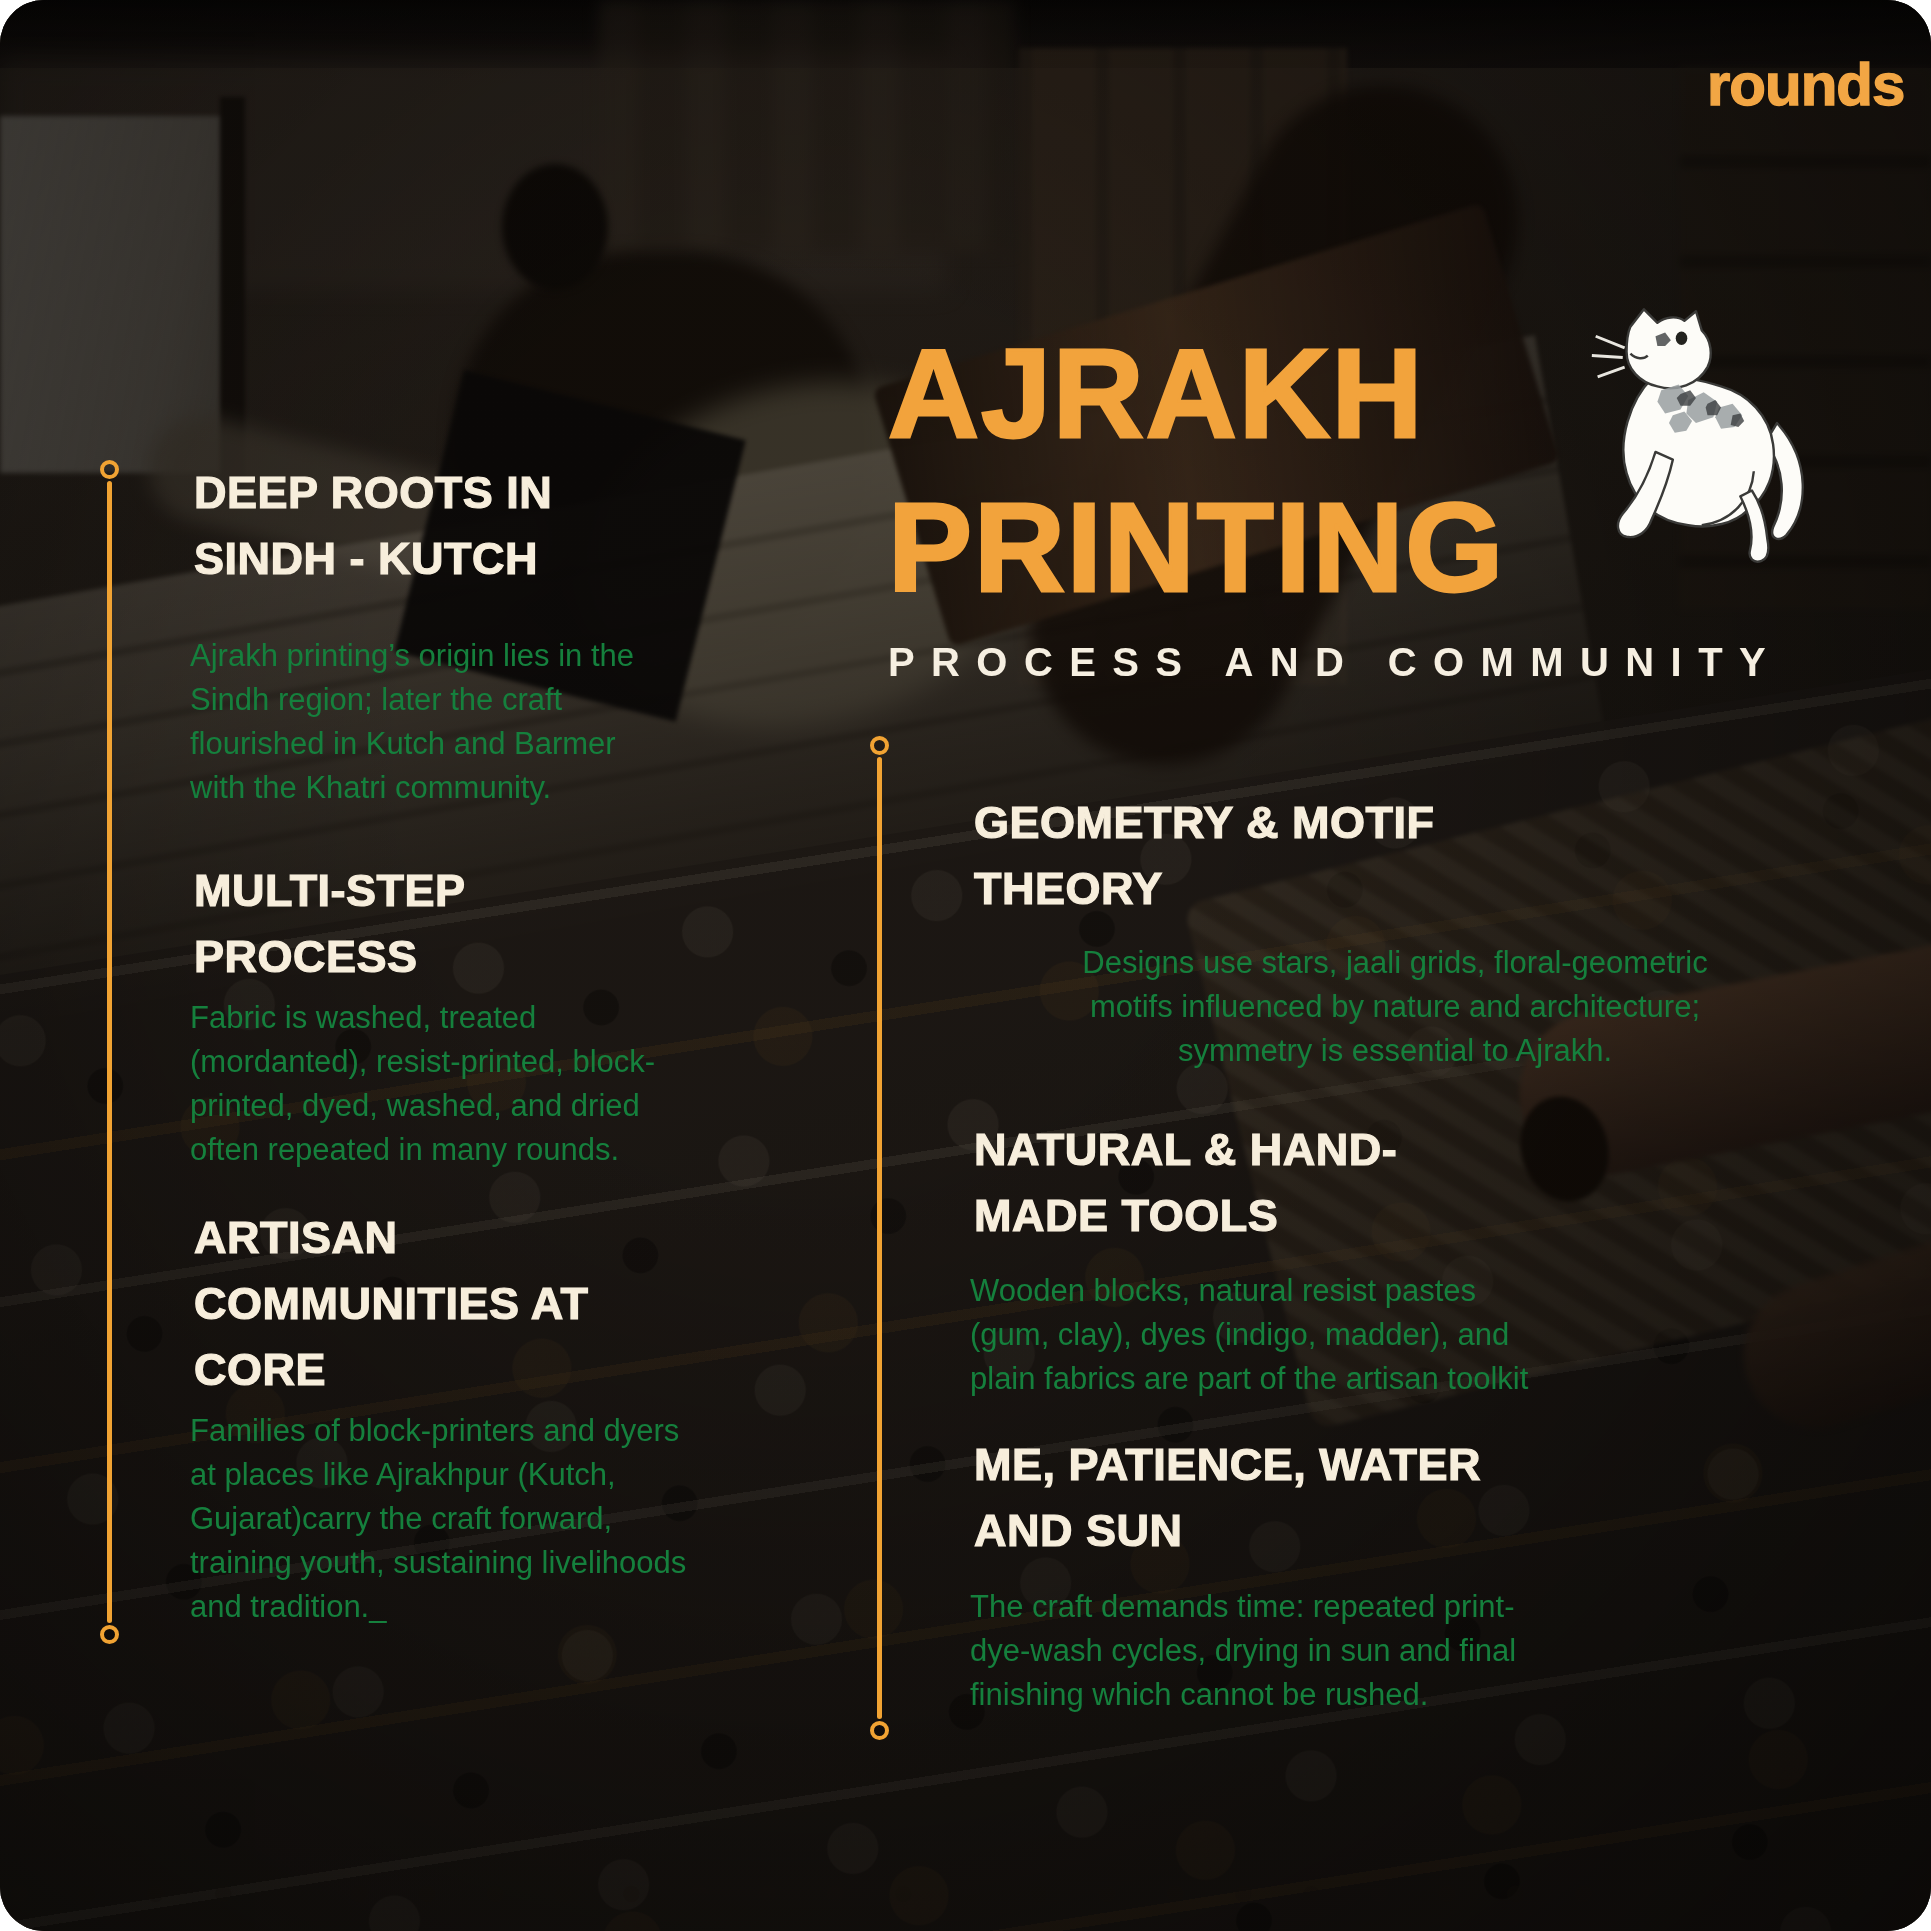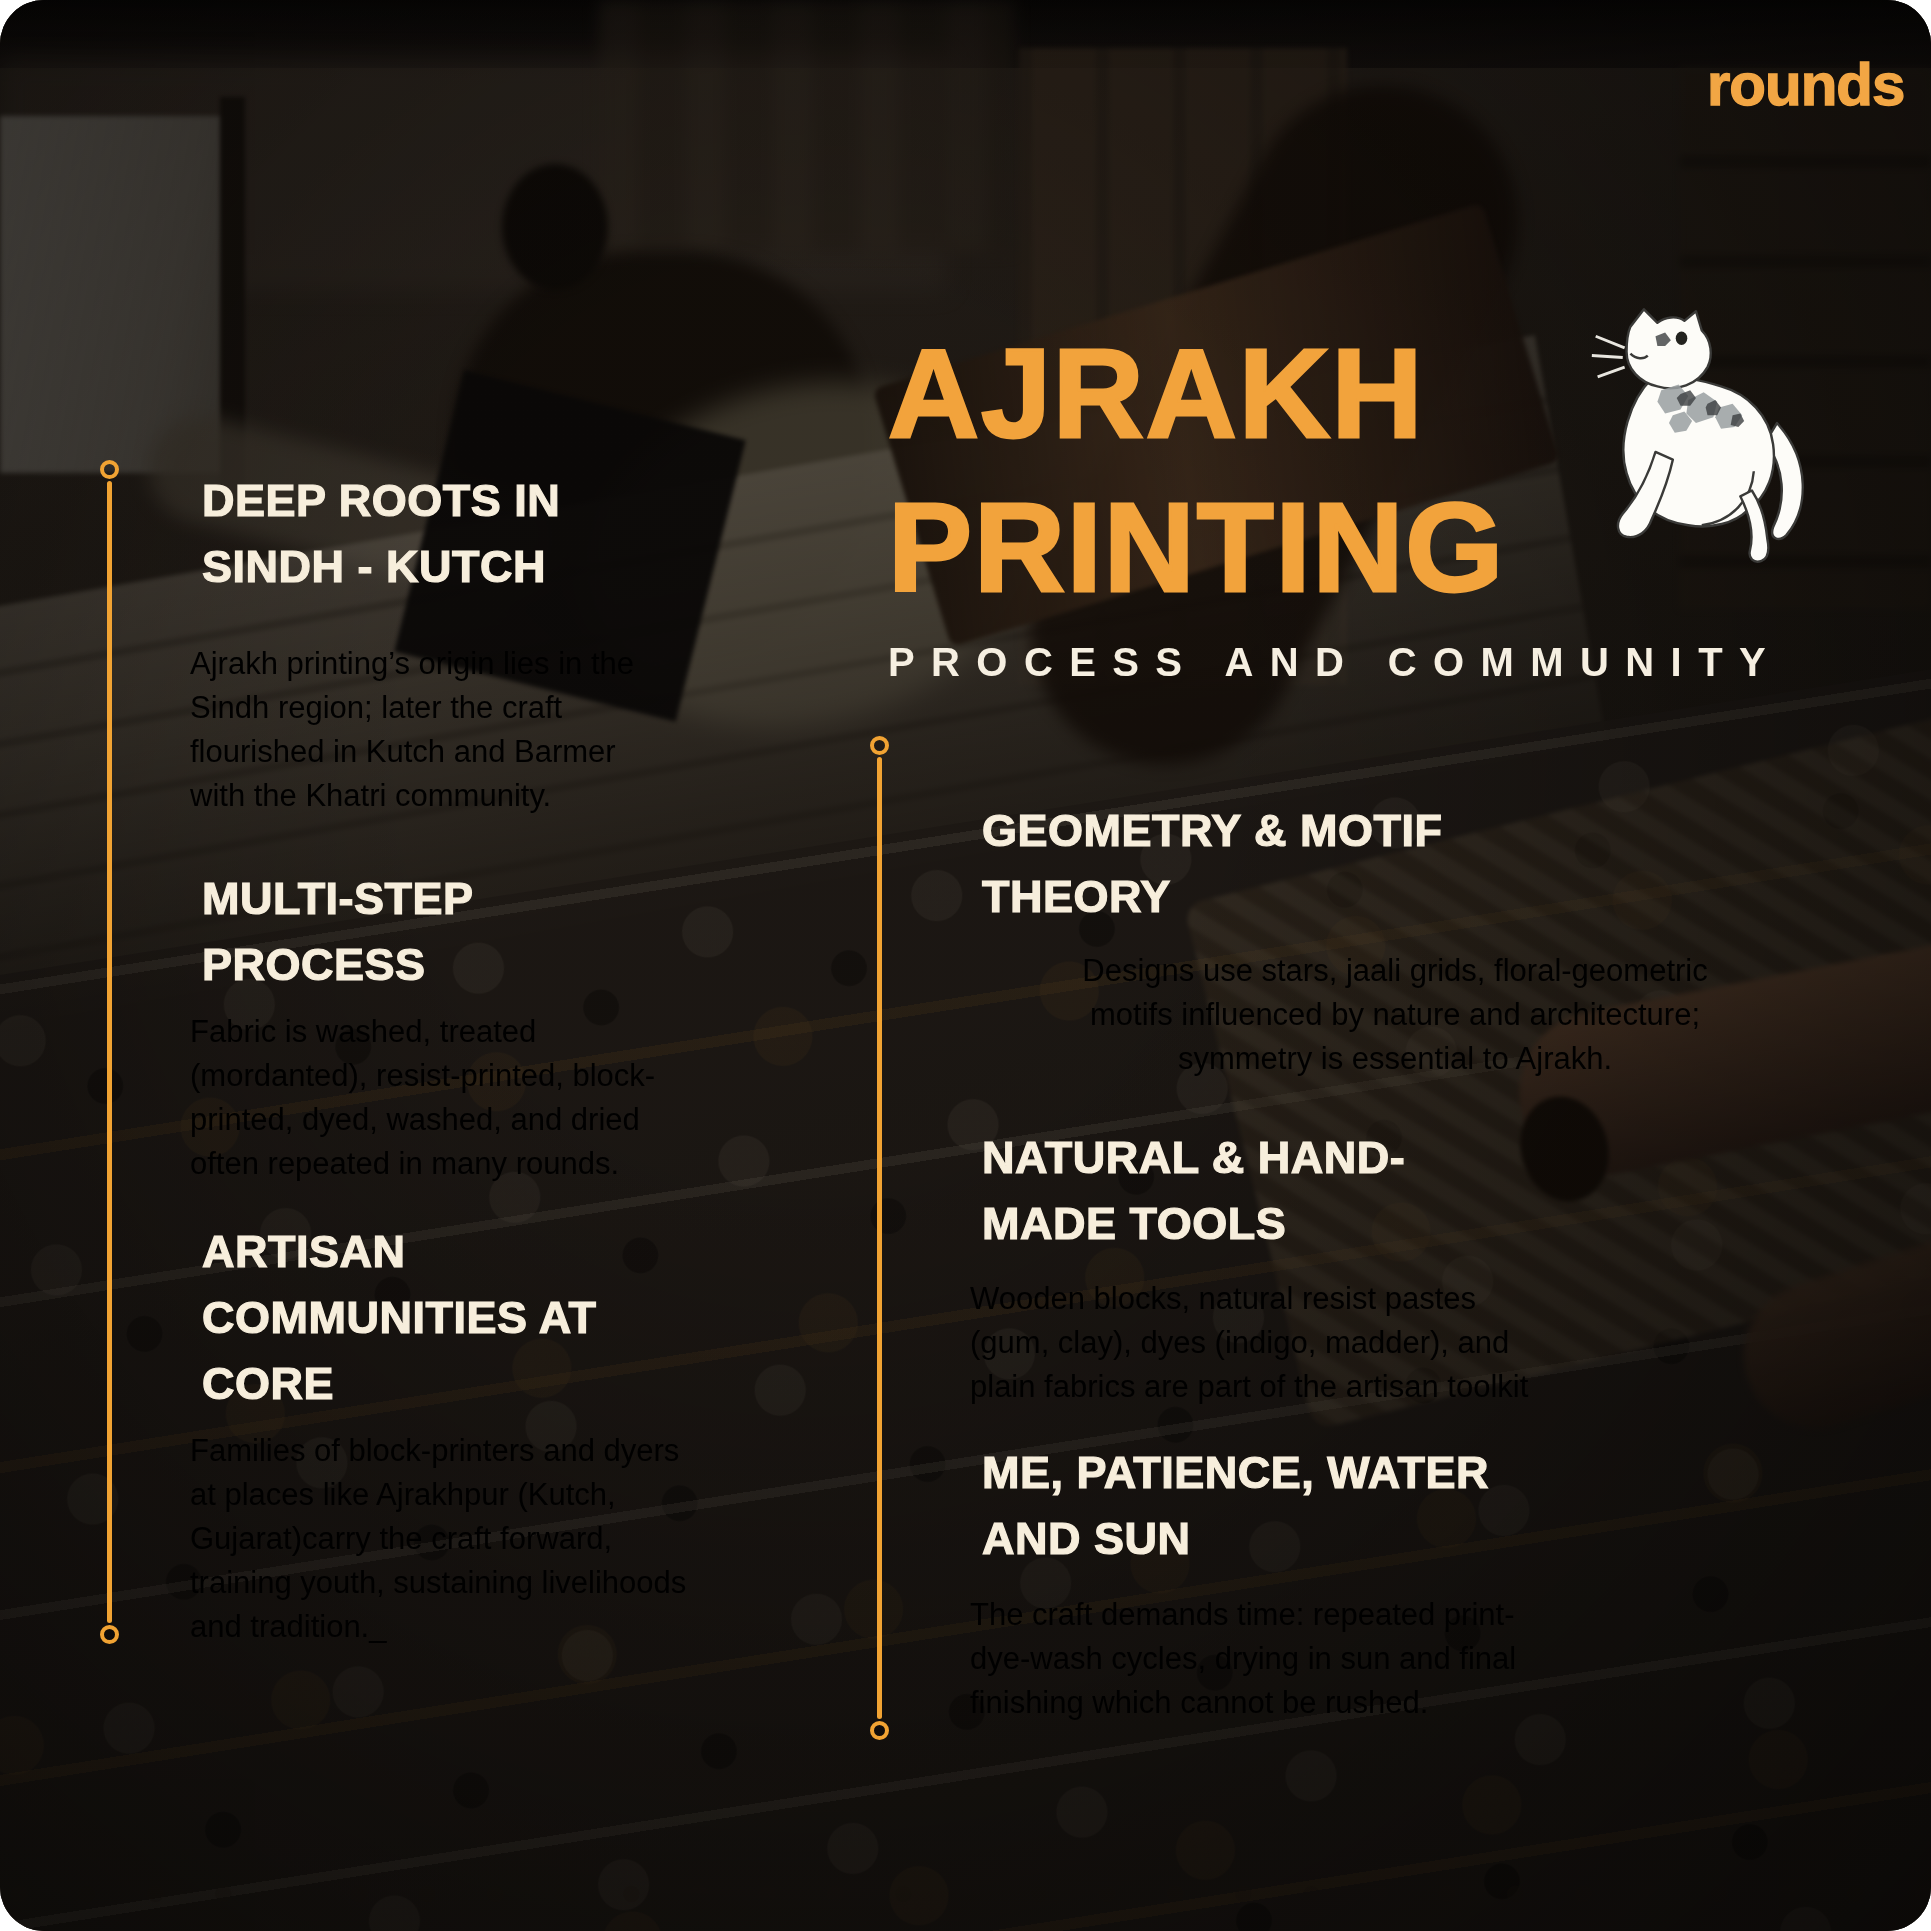--- a/index.html
+++ b/index.html
@@ -72,23 +72,23 @@
   .tl-left{left:100px;top:460px;height:1184px;}
   .tl-right{left:870px;top:736px;height:1004px;}
   .tl-line{position:absolute;left:7.2px;top:21px;bottom:21px;width:4.8px;background:#F1A333;border-radius:2.9px;}
   .tl-dot{position:absolute;left:0;width:19.3px;height:19.3px;border:4.8px solid #F1A333;border-radius:50%;
           box-sizing:border-box;background:rgba(0,0,0,.15);}
   .tl-dot.top{top:0;} .tl-dot.bottom{bottom:0;}
 
   .col{position:absolute;}
   .col-left{left:190px;top:456px;width:695px;}
   .col-right{left:970px;top:786px;width:850px;}
-  .col h2{margin:12px;font-size:45px;line-height:66px;font-weight:800;color:#F7EEDC;letter-spacing:0.5px;
+  .col h2{margin:4px;font-size:45px;line-height:66px;font-weight:800;color:#F7EEDC;letter-spacing:0.5px;
           white-space:pre-line;-webkit-text-stroke:1.2px #F7EEDC;}
-  .col p{margin:0;font-size:31px;line-height:44px;font-weight:400;color:#000000;white-space:pre-line;}
+  .col p{margin:0;font-size:31px;line-height:44px;font-weight:400;color:#15803d;white-space:pre-line;}
   .col-left .p1{margin-top:42px;}
   .col-left .h2x{margin-top:48px;} .col-left .p2{margin-top:5.8px;}
   .col-left .h3x{margin-top:33px;} .col-left .p3{margin-top:6px;}
   .col-right .p1{margin-top:19.3px;text-align:center;}
   .col-right .h2x{margin-top:44px;} .col-right .p2{margin-top:19.3px;}
   .col-right .h3x{margin-top:31px;} .col-right .p3{margin-top:21px;}
 </style>
 </head>
 <body>
 

